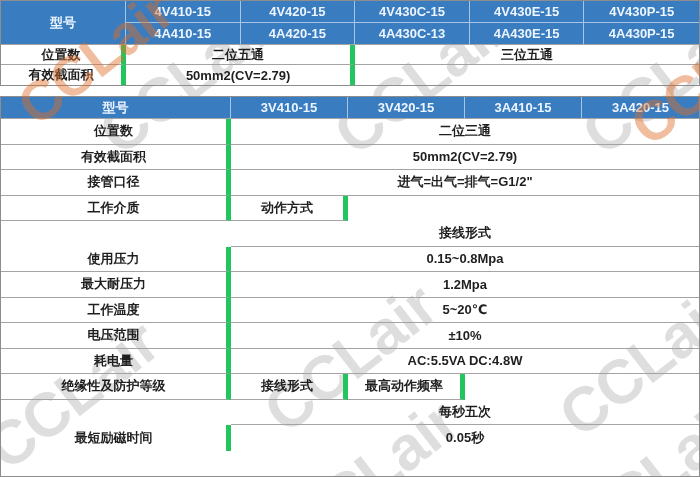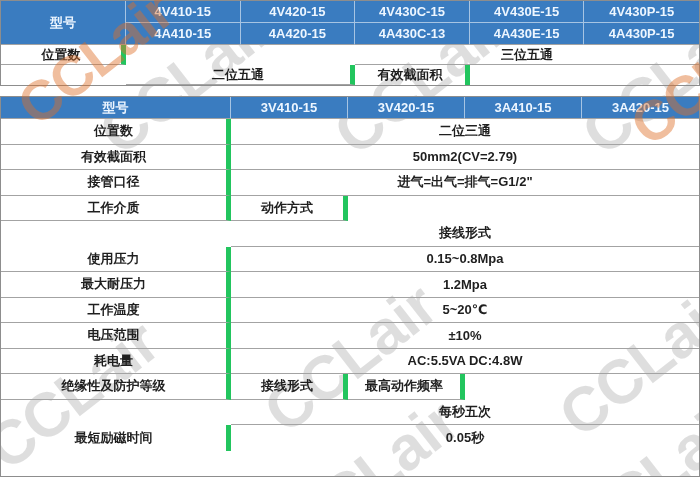--- a/index.html
+++ b/index.html
@@ -70,22 +70,22 @@
     <div class="cell blue br-l bb-l">4V430E-15</div>
     <div class="cell blue bb-l">4V430P-15</div>
 
     <div class="cell blue br-l bb-g">4A410-15</div>
     <div class="cell blue br-l bb-g">4A420-15</div>
     <div class="cell blue br-l bb-g">4A430C-13</div>
     <div class="cell blue br-l bb-g">4A430E-15</div>
     <div class="cell blue bb-g">4A430P-15</div>
 
     <div class="cell br-g bb-g">位置数</div>
+    <div class="cell span23 br-g bb-g">二位五通</div>
     <div class="cell span47 bb-g">三位五通</div>
-    <div class="cell span23 br-g bb-g">二位五通</div>
 
     <div class="cell br-g">有效截面积</div>
     <div class="cell span23 br-g">50mm2(CV=2.79)</div>
   </div>
 
   <div class="gap"></div>
 
   <div class="tbl t2">
     <div class="cell blue br-l bb-g">型号</div>
     <div class="cell blue br-l bb-g">3V410-15</div>

